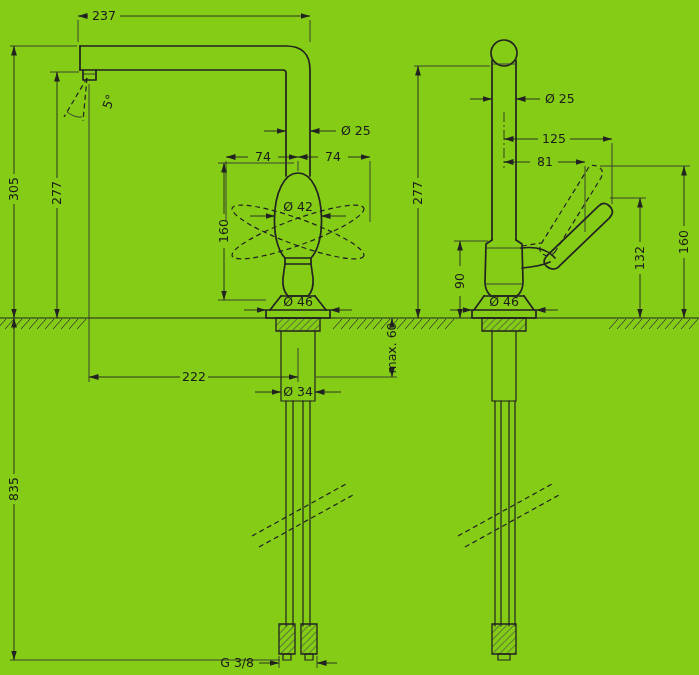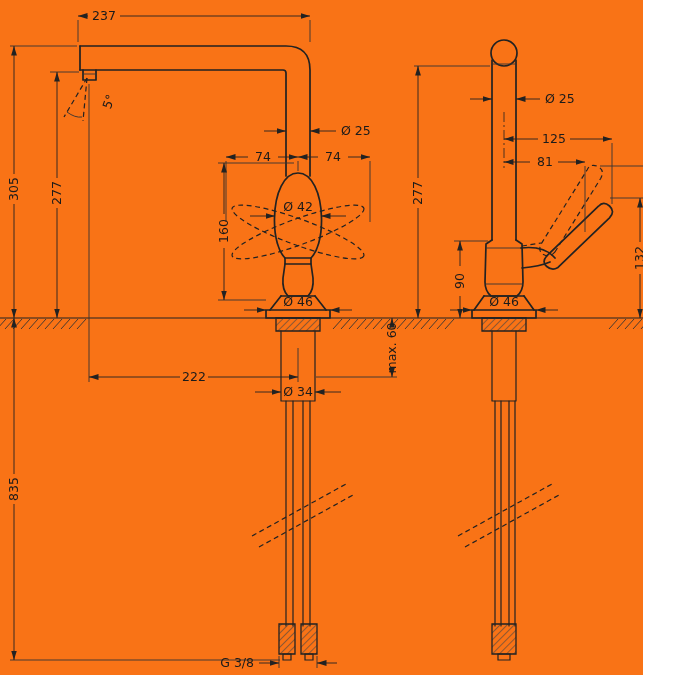--- a/index.html
+++ b/index.html
@@ -1,16 +1,16 @@
 <!DOCTYPE html>
 <html><head>
 <meta charset="utf-8">
 <style>
   html,body{margin:0;padding:0;background:#ffffff;}
-  .stage{position:relative;width:643px;height:675px;background:#f97316;overflow:hidden;}
+  .stage{position:relative;width:699px;height:675px;background:#84cc16;overflow:hidden;}
   svg{position:absolute;left:0;top:0;}
   .outline{fill:none;stroke:#222;stroke-width:1.7;stroke-linecap:round;stroke-linejoin:round;}
   .mid{fill:none;stroke:#222;stroke-width:1.2;stroke-linecap:round;}
   .thin{fill:none;stroke:#333;stroke-width:0.9;stroke-linecap:butt;}
   .dim{fill:none;stroke:#222;stroke-width:0.9;}
   .dashed{fill:none;stroke:#222;stroke-width:1.2;stroke-dasharray:5 3.5;}
   .cline{fill:none;stroke:#222;stroke-width:0.8;stroke-dasharray:10 3 2 3;}
   .lbl{font-family:"DejaVu Sans","Liberation Sans",sans-serif;font-size:12.5px;fill:#1b1b1b;}
 </style>
 </head>

